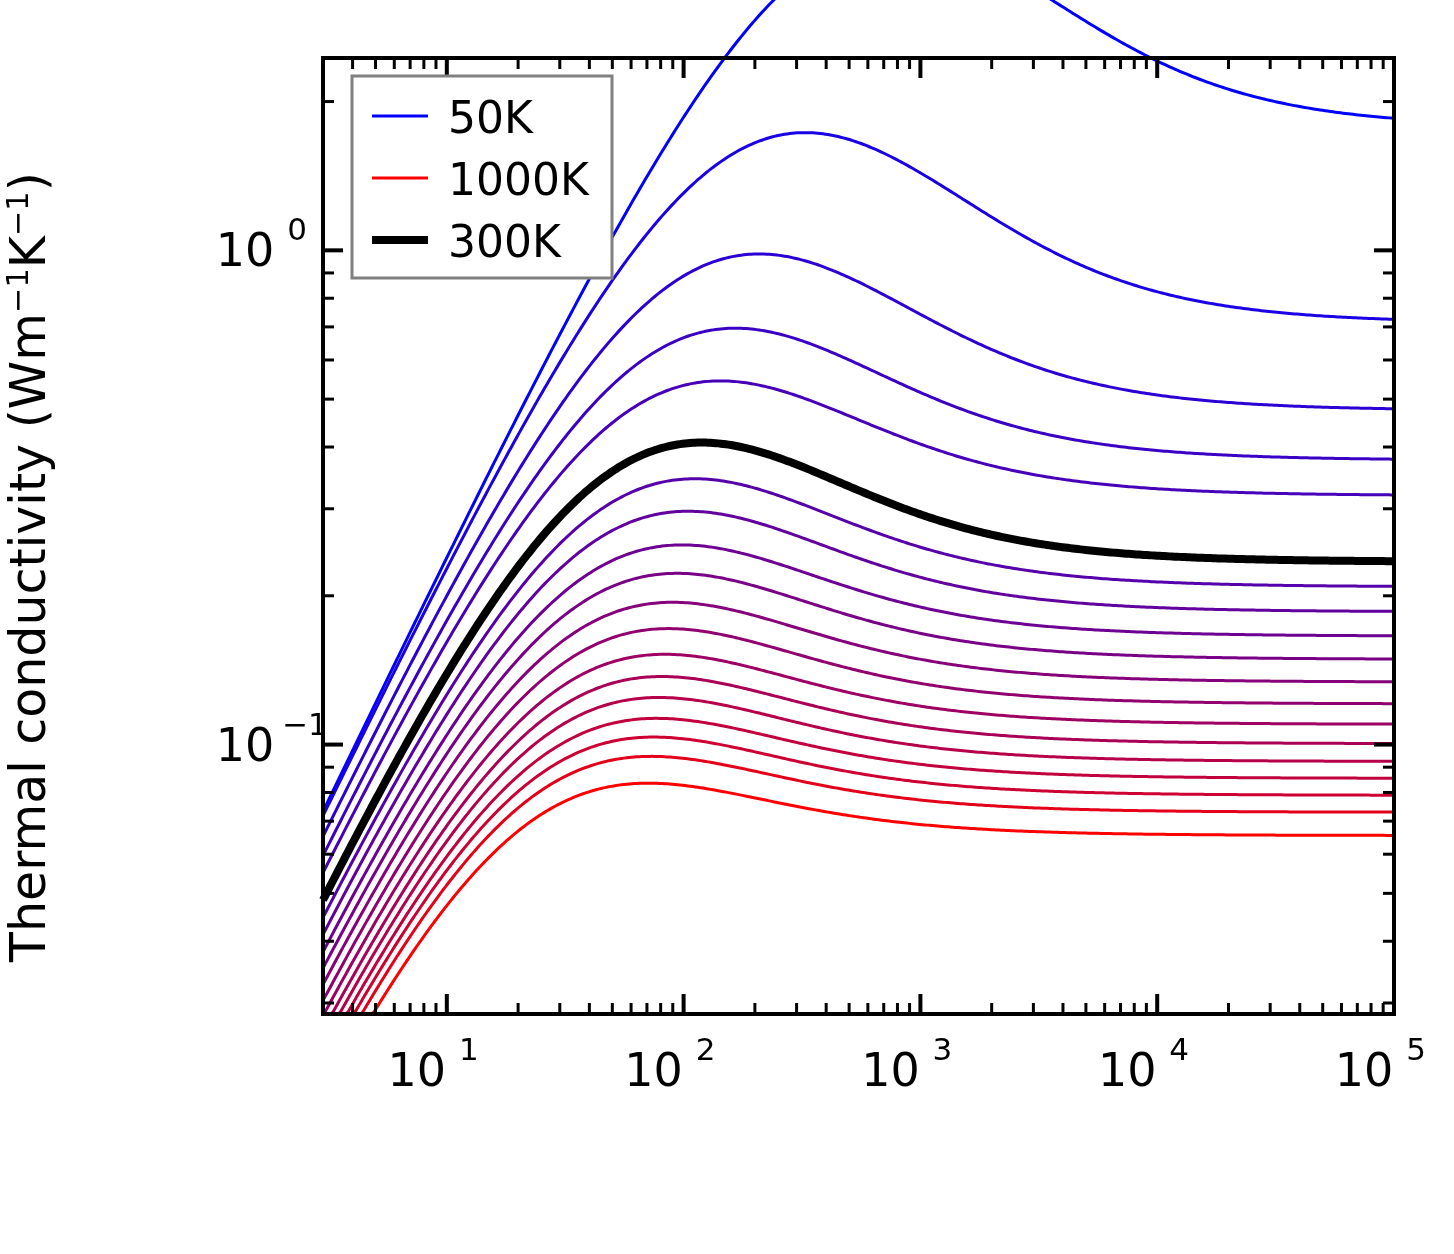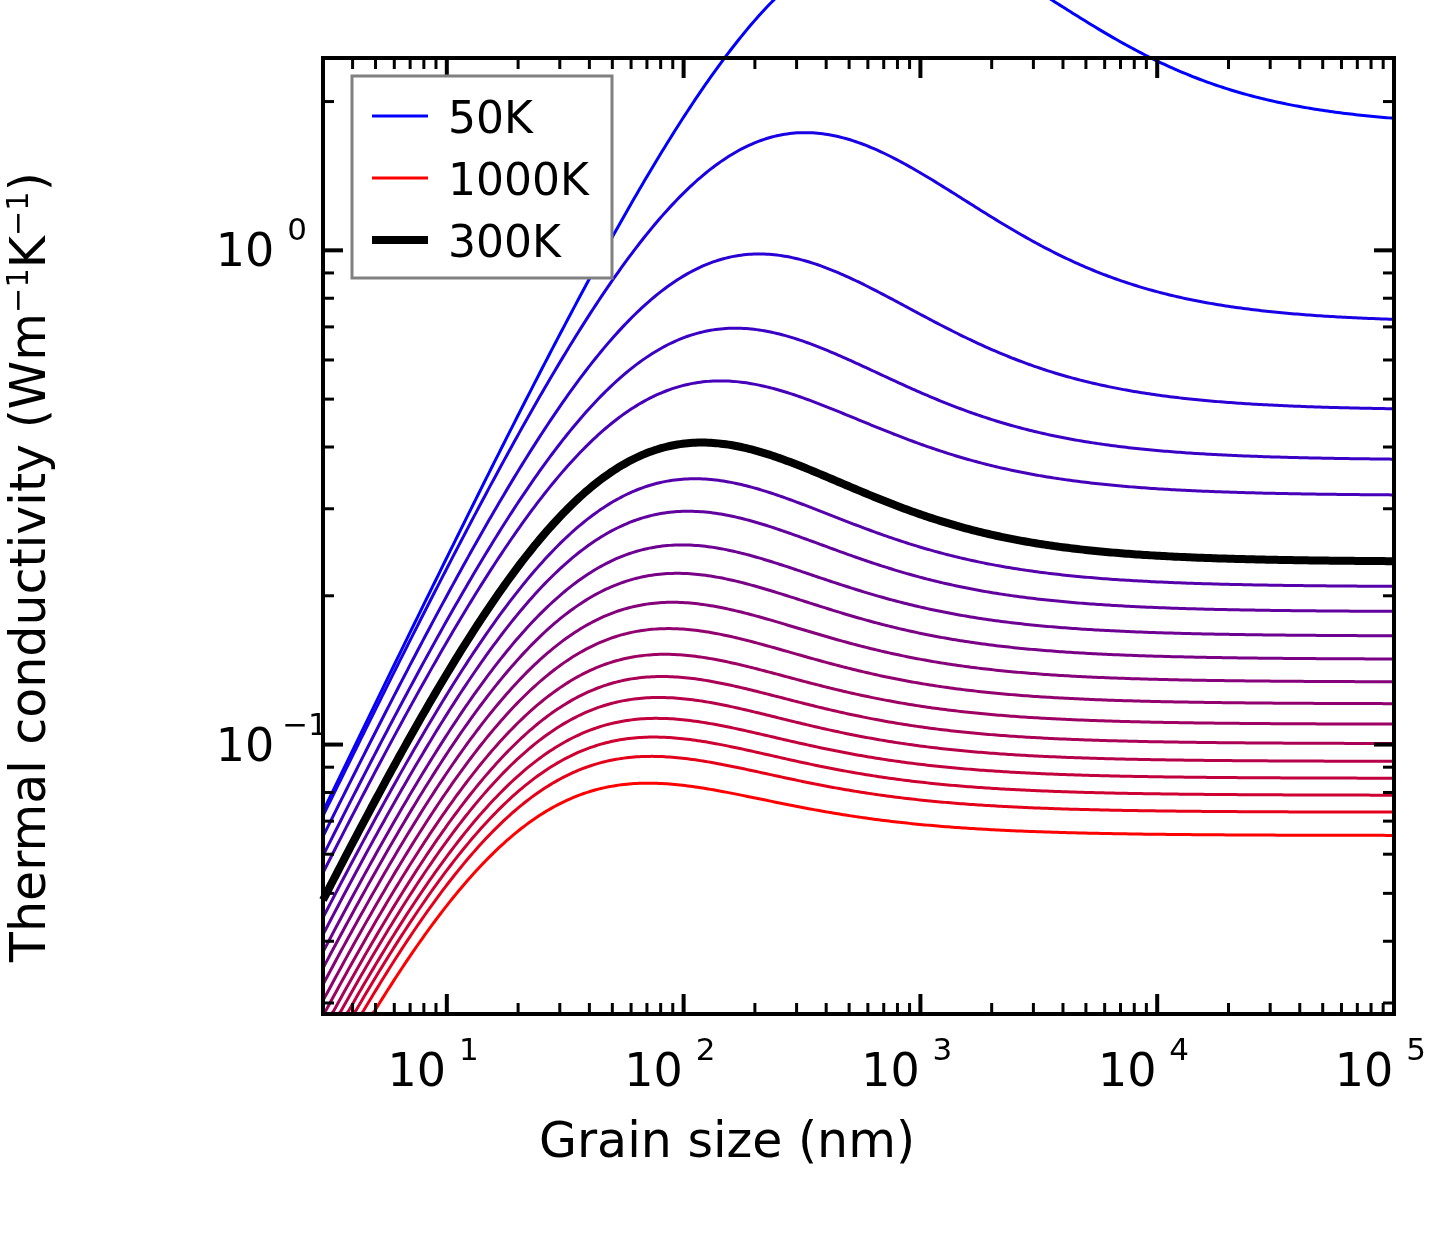--- a/index.html
+++ b/index.html
@@ -194,21 +194,20 @@
         <rect x="352" y="76" width="260" height="202" fill="#ffffff" stroke="#808080" stroke-width="3"></rect>
         <line x1="372" y1="116" x2="428" y2="116" stroke="#0000ff" stroke-width="3"></line>
         <text x="448" y="133" font-size="44" font-family="DejaVu Sans, Liberation Sans, sans-serif" fill="#000">50K</text>
         <line x1="372" y1="178" x2="428" y2="178" stroke="#ff0000" stroke-width="3"></line>
         <text x="448" y="195" font-size="44" font-family="DejaVu Sans, Liberation Sans, sans-serif" fill="#000">1000K</text>
         <line x1="372" y1="240" x2="428" y2="240" stroke="#000000" stroke-width="8"></line>
         <text x="448" y="257" font-size="44" font-family="DejaVu Sans, Liberation Sans, sans-serif" fill="#000">300K</text>
       </g>
   </svg>
 
-  <div class="axis-title" id="xtitle">Grain size (nm)</div>
 
   <div id="ytitle">
     <div id="ytitle-inner">
       <span>Thermal conductivity (Wm</span><sup>−1</sup><span>K</span><sup>−1</sup><span>)</span>
     </div>
   </div>
 
 </div>
 
 </body></html>

